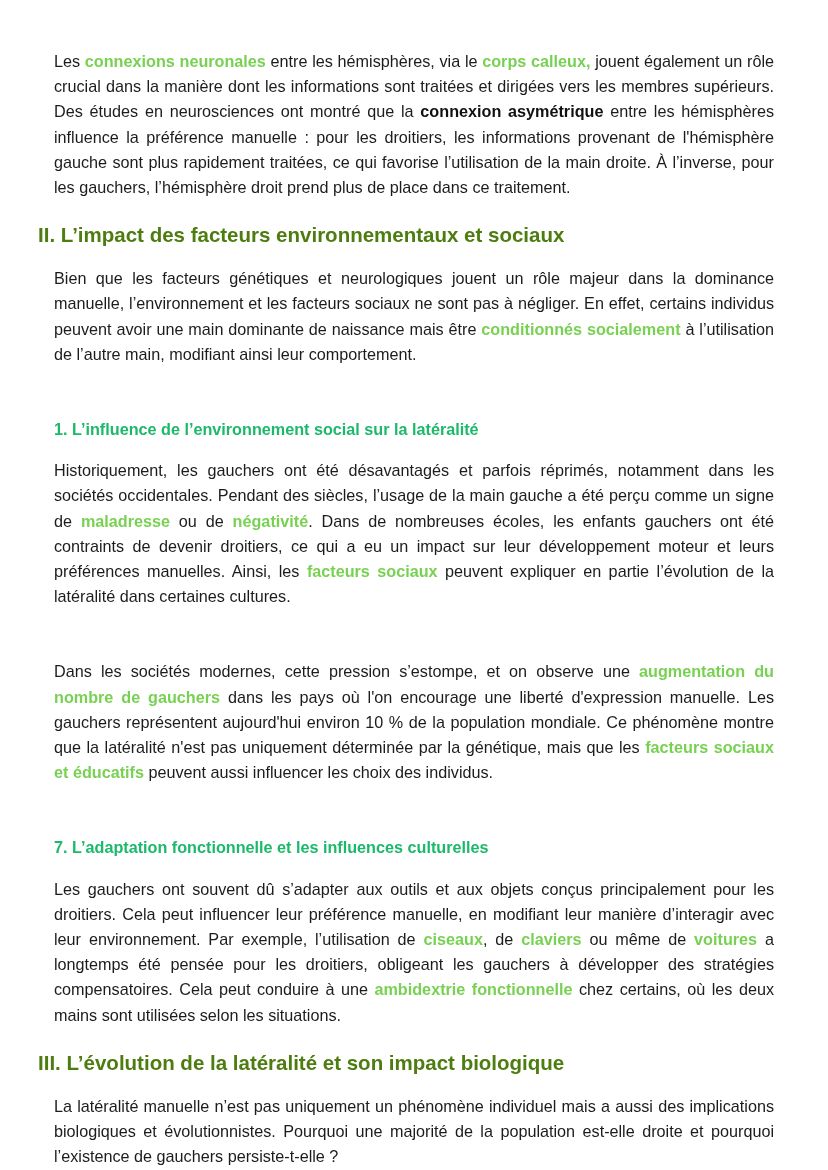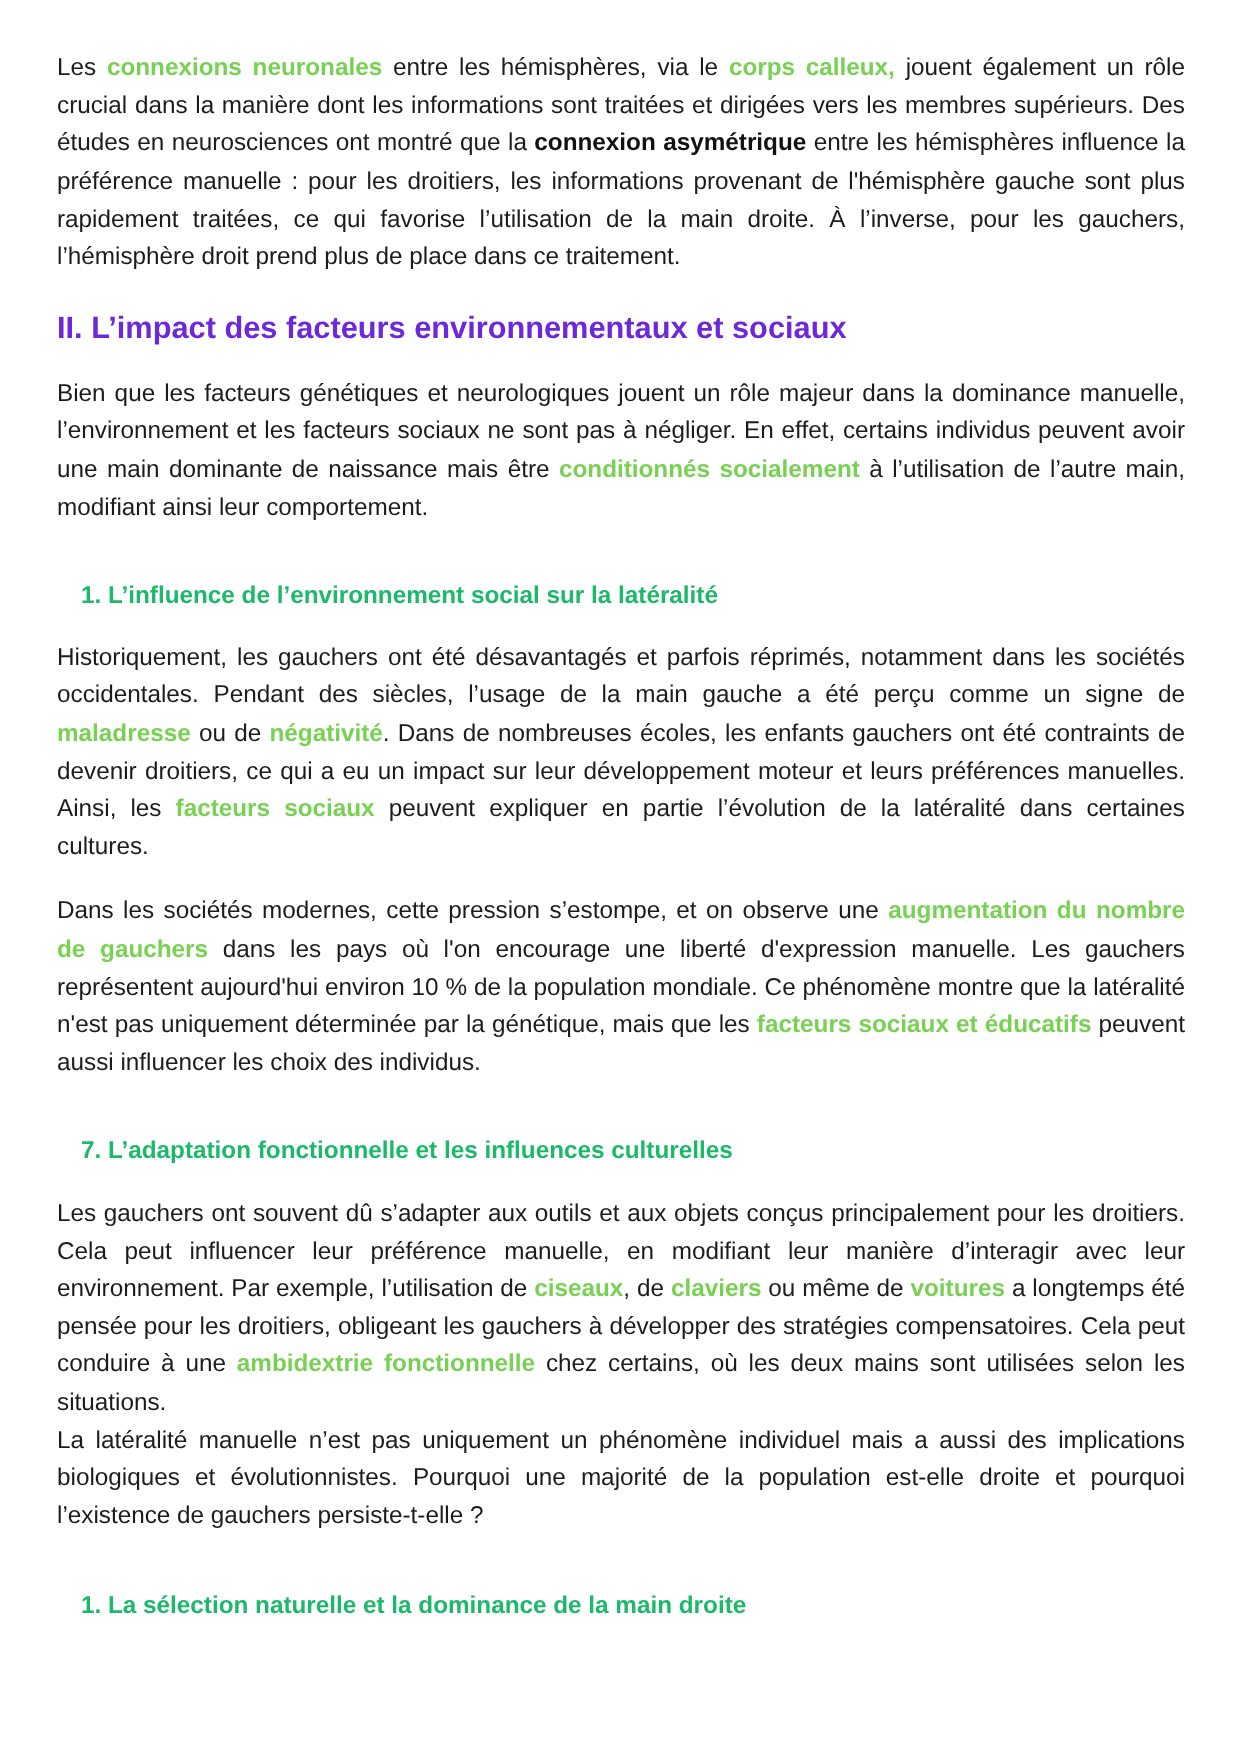--- a/index.html
+++ b/index.html
@@ -1,21 +1,21 @@
 <!DOCTYPE html>
 <html><head>
 <meta charset="utf-8">
 <style>
   html, body { margin:0; padding:0; background:#ffffff; }
   body { width:828px; height:1170px; overflow:hidden; font-family:"Liberation Sans", sans-serif; color:#1c1c1c; }
   .page { padding:33px 38px 0 38px; }
-  p { margin:0; font-size:16.2px; line-height:25.2px; text-align:justify; }
+  p { margin:16px; font-size:16.2px; line-height:25.2px; text-align:justify; }
   .hl { color:#78d152; font-weight:bold; }
   .bold { font-weight:bold; color:#111; }
-  h2 { margin:22px 0 18px 0; font-size:20.5px; font-weight:bold; color:#6d28d9; line-height:26px; }
+  h2 { margin:22px 0 18px 0; font-size:20.5px; font-weight:bold; color:#4d7c0f; line-height:26px; }
   h3 { margin:16px; font-size:16.2px; font-weight:bold; color:#1db96a; line-height:25.2px; }
   .gap { height:18px; }
 </style>
 </head>
 <body>
 
 <div class="page">
 
   <p><span>Les </span><span class="hl">connexions neuronales</span><span> entre les hémisphères, via le </span><span class="hl">corps calleux,</span><span> jouent également un rôle crucial dans la manière dont les informations sont traitées et dirigées vers les membres supérieurs. Des études en neurosciences ont montré que la </span><span class="bold">connexion asymétrique</span><span> entre les hémisphères influence la préférence manuelle : pour les droitiers, les informations provenant de l'hémisphère gauche sont plus rapidement traitées, ce qui favorise l’utilisation de la main droite. À l’inverse, pour les gauchers, l’hémisphère droit prend plus de place dans ce traitement.</span></p>
 
@@ -27,19 +27,20 @@
   <h3>1. L’influence de l’environnement social sur la latéralité</h3>
   <p><span>Historiquement, les gauchers ont été désavantagés et parfois réprimés, notamment dans les sociétés occidentales. Pendant des siècles, l’usage de la main gauche a été perçu comme un signe de </span><span class="hl">maladresse</span><span> ou de </span><span class="hl">négativité</span><span>. Dans de nombreuses écoles, les enfants gauchers ont été contraints de devenir droitiers, ce qui a eu un impact sur leur développement moteur et leurs préférences manuelles. Ainsi, les </span><span class="hl">facteurs sociaux</span><span> peuvent expliquer en partie l’évolution de la latéralité dans certaines cultures.</span></p>
 
   <div class="gap"></div>
   <p><span>Dans les sociétés modernes, cette pression s’estompe, et on observe une </span><span class="hl">augmentation du nombre de gauchers</span><span> dans les pays où l'on encourage une liberté d'expression manuelle. Les gauchers représentent aujourd'hui environ 10 % de la population mondiale. Ce phénomène montre que la latéralité n'est pas uniquement déterminée par la génétique, mais que les </span><span class="hl">facteurs sociaux et éducatifs</span><span> peuvent aussi influencer les choix des individus.</span></p>
 
   <div class="gap"></div>
   <h3>7. L’adaptation fonctionnelle et les influences culturelles</h3>
   <p><span>Les gauchers ont souvent dû s’adapter aux outils et aux objets conçus principalement pour les droitiers. Cela peut influencer leur préférence manuelle, en modifiant leur manière d’interagir avec leur environnement. Par exemple, l’utilisation de </span><span class="hl">ciseaux</span><span>, de </span><span class="hl">claviers</span><span> ou même de </span><span class="hl">voitures</span><span> a longtemps été pensée pour les droitiers, obligeant les gauchers à développer des stratégies compensatoires. Cela peut conduire à une </span><span class="hl">ambidextrie fonctionnelle</span><span> chez certains, où les deux mains sont utilisées selon les situations.</span></p>
 
+  <h2>III. L’évolution de la latéralité et son impact biologique</h2>
 
   <p>La latéralité manuelle n’est pas uniquement un phénomène individuel mais a aussi des implications biologiques et évolutionnistes. Pourquoi une majorité de la population est-elle droite et pourquoi l’existence de gauchers persiste-t-elle ?</p>
 
   <div class="gap"></div>
   <h3>1. La sélection naturelle et la dominance de la main droite</h3>
 
 </div>
 
 </body></html>

